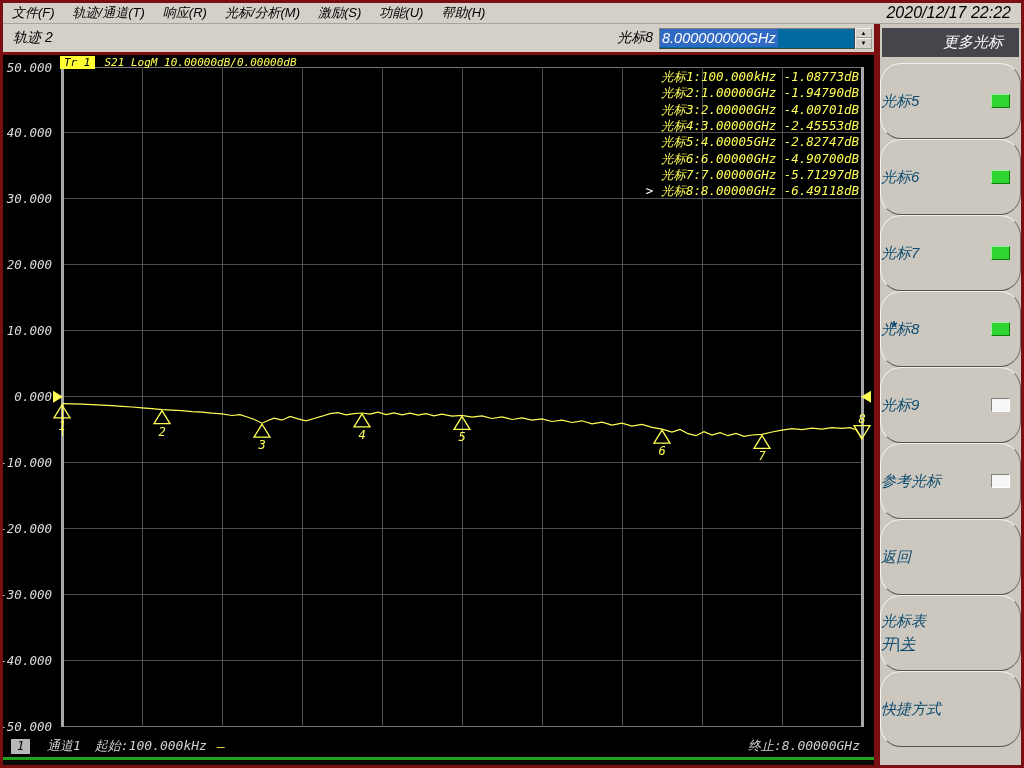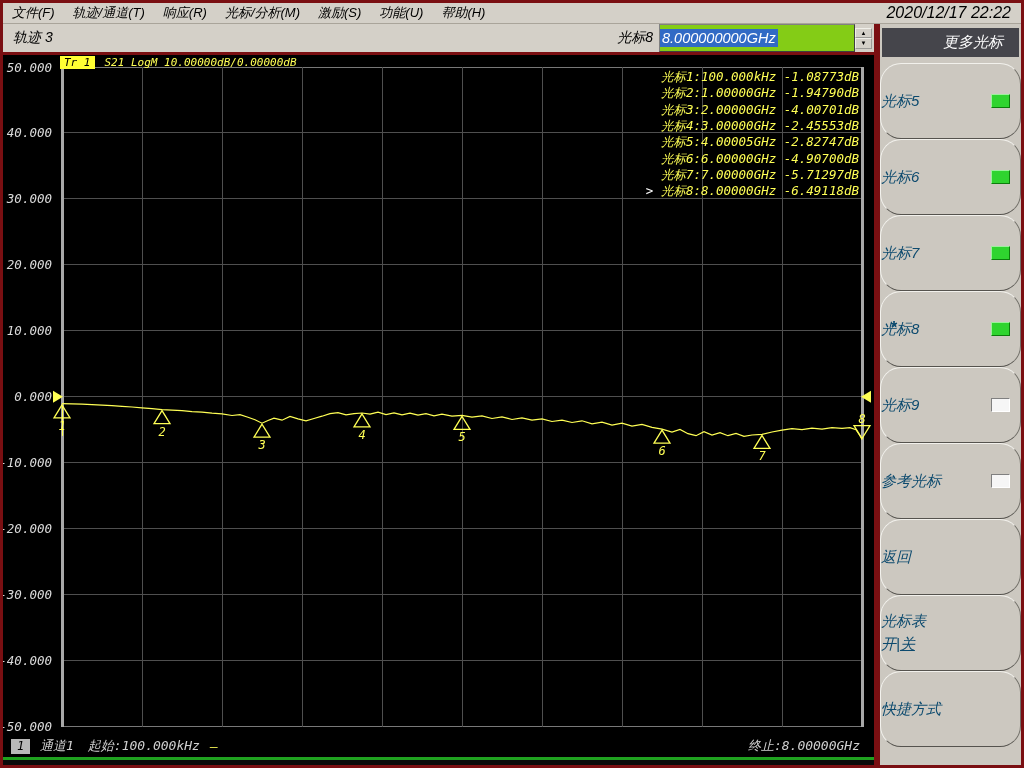--- a/index.html
+++ b/index.html
@@ -21,21 +21,21 @@
   .row2 { position:absolute; left:0; top:21px; width:1018px; height:741px; display:flex; }
   .leftcol { width:871px; display:flex; flex-direction:column; }
   .divider-v { width:6px; background:#7a0f12; }
   .sidebar { width:141px; background:#ccc8c0; position:relative; }
 
   
   .toolbar { height:28px; background:#d4d0c8; display:flex; align-items:center; font-size:14px; color:#000; }
   .toolbar .tracelbl { padding-left:10px; }
   .toolbar .tspacer { flex:1; }
   .toolbar .mklbl { padding-right:6px; }
-  .marker-input { width:196px; height:28px; background:#84cc16; border:1px solid #404040;
+  .marker-input { width:196px; height:21px; background:#0369a1; border:1px solid #404040;
                   border-top-color:#808080; border-left-color:#808080;
                   display:flex; align-items:center; font-size:14.5px; overflow:hidden; }
   .marker-input .sel { background:#316ac5; color:#fff; padding:1px 2px; white-space:nowrap; }
   .spinner { width:17px; height:21px; display:flex; flex-direction:column; margin-right:2px; }
   .spinner .sp { flex:1; background:#d4d0c8; border:1px outset #f0efe9; font-size:6px;
                  line-height:8px; text-align:center; color:#000; cursor:default; }
   .toolbar-rule { height:3px; background:#7a0f12; }
 
   
   .chartwrap { height:680px; background:#000; position:relative; overflow:hidden; }
@@ -43,21 +43,21 @@
                  font-family:"DejaVu Sans Mono",monospace; font-size:11px; z-index:5; }
   .trace-title .badge { background:#ffff33; color:#000; padding:0 4px; margin-right:10px; }
   .trace-title .info { color:#ffff55; white-space:pre; }
   #plot-svg { position:absolute; left:0; top:0; }
 
   
   .statusbar { height:22px; background:#000; display:flex; align-items:center;
                font-family:"DejaVu Sans Mono",monospace; font-size:13px; color:#d0d0d0; }
   .statusbar .chbadge { background:#b8b8b8; color:#000; width:19px; height:15px; margin-left:8px;
                         display:flex; align-items:center; justify-content:center; font-size:12px; }
-  .statusbar .chname { margin-left:10px; }
+  .statusbar .chname { margin-left:17px; }
   .statusbar .startlbl { margin-left:14px; }
   .statusbar .dash { margin-left:10px; color:#d8d84a; }
   .statusbar .sspacer { flex:1; }
   .statusbar .stoplbl { margin-right:14px; }
   .greenline { height:3px; background:#1fa11f; }
   .bottomgray { height:5px; background:#0a0a0a; }
 
   
   .sb-header { position:absolute; left:2px; top:4px; width:137px; height:29px;
                background:#45454b; color:#fff; font-size:15px;
@@ -91,21 +91,21 @@
       <div class="mitem">帮助(H)</div>
       <div class="spacer"></div>
       <div class="clock">2020/12/17 22:22</div>
     </div>
 
     <div class="row2">
 
       <div class="leftcol">
 
         <div class="toolbar">
-          <span class="tracelbl">轨迹 3</span>
+          <span class="tracelbl">轨迹 2</span>
           <span class="tspacer"></span>
           <span class="mklbl">光标8</span>
           <div class="marker-input">
             <span class="sel">8.000000000GHz</span>
           </div>
           <div class="spinner">
             <div class="sp">▲</div>
             <div class="sp">▼</div>
           </div>
         </div>

